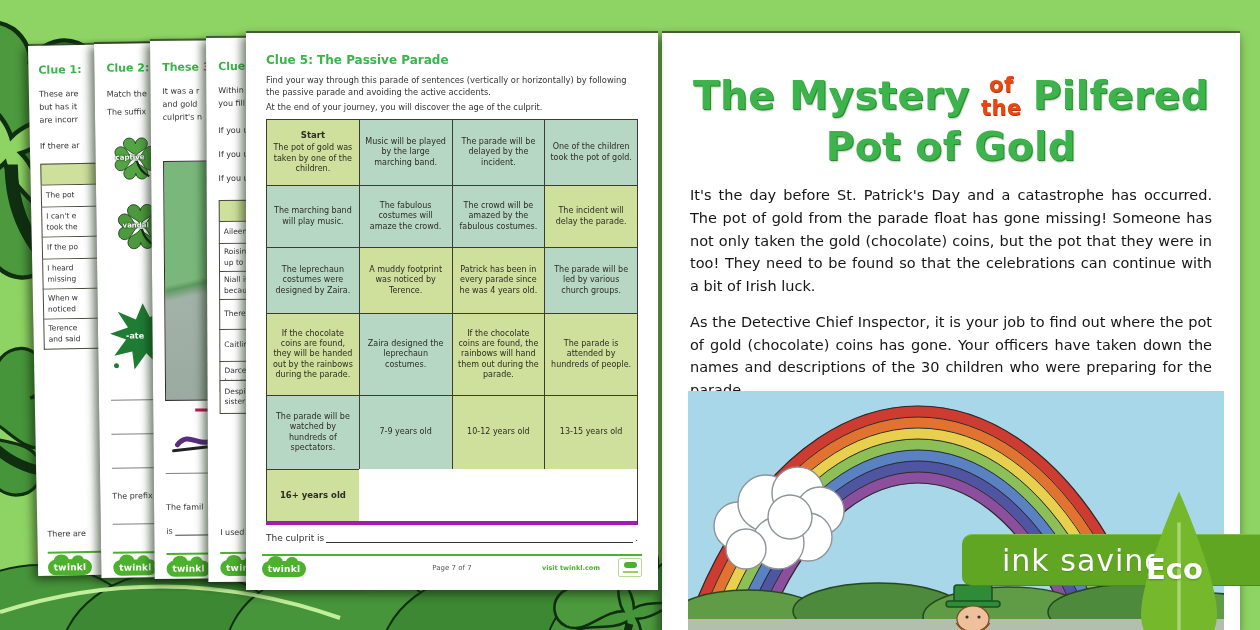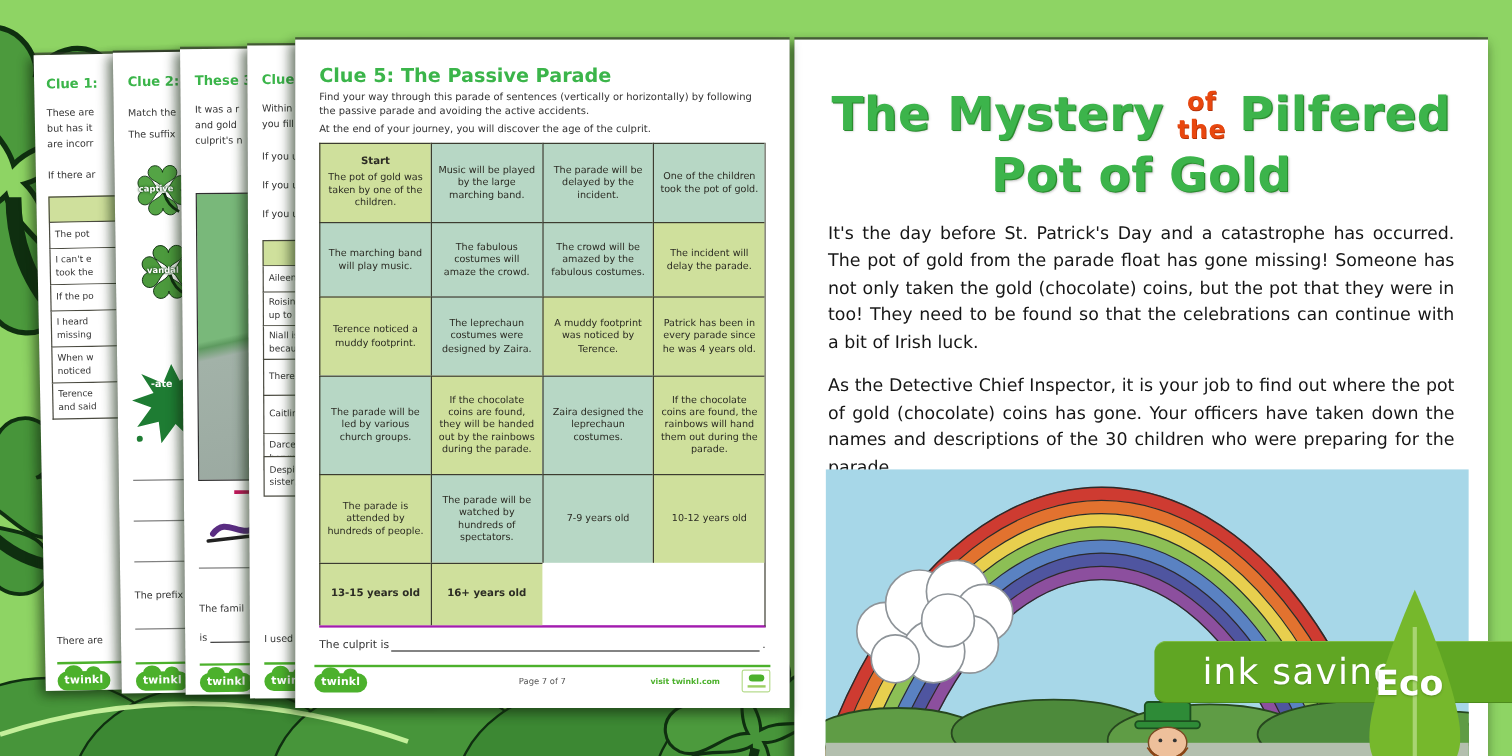--- a/index.html
+++ b/index.html
@@ -30,26 +30,26 @@
   .shead-box { background:#cfe09c; border:1px solid #4a4a40; }
   .srow { border:1px solid #4a4a40; border-top:none; padding:2px 4px; font-size:7.5px; line-height:1.35; color:#333; display:flex; flex-direction:column; justify-content:center; background:#fff; }
   .srow span { white-space:nowrap; }
   .wline { position:absolute; height:1px; background:#808080; }
   .mini-clover { position:absolute; }
   .clover-word { position:absolute; color:#fff; font-size:7px; font-weight:bold; text-shadow:0 0 2px #1d4f1f, 0 0 2px #1d4f1f; white-space:nowrap; }
   .splat-word { position:absolute; color:#fff; font-size:8px; font-weight:bold; white-space:nowrap; }
   .blank-flex { position:absolute; display:flex; align-items:flex-end; font-size:8px; color:#333; }
   .blank-flex .blank { flex:1; border-bottom:1px solid #444; height:9px; margin:0 3px; }
   
-  #clue5-heading { position:absolute; left:20px; top:20px; color:#3bb54a; font-weight:bold; font-size:16px;text-align:right; }
+  #clue5-heading { position:absolute; left:20px; top:20px; color:#3bb54a; font-weight:bold; font-size:12px;text-align:right; }
   .intro { position:absolute; left:20px; width:376px; font-size:8.3px; line-height:1.4; color:#333; }
   #grid { position:absolute; left:20px; top:86px; width:372px; display:grid;
     grid-template-columns:repeat(4,1fr);
     grid-template-rows:66px 62px 66px 82px 74px 52px;
-    border-right:1px solid #3c3c30; border-bottom:2px solid #a21caf; }
+    border-right:1px solid #3c3c30; border-bottom:4px solid #a21caf; }
   .cell { border-left:1px solid #3c3c30; border-top:1px solid #3c3c30;
     display:flex; flex-direction:column; justify-content:center; align-items:center;
     text-align:center; padding:2px 5px; font-size:8px; line-height:1.3; color:#2c2c24; }
   .cell[data-tone="g"] { background:#cfe09c; }
   .cell[data-tone="t"] { background:#b7d7c5; }
   .cell-start { font-weight:bold; margin-bottom:2px; font-size:8.5px; }
   #grid .cell:nth-child(n+21) { font-weight:bold; font-size:8.5px; }
   .culprit { position:absolute; left:20px; top:500px; width:372px; display:flex; align-items:flex-end; font-size:9px; color:#333; }
   .culprit .blank { flex:1; border-bottom:1px solid #333; height:10px; margin:0 2px; }
   .page-label { position:absolute; left:0; top:531px; width:100%; text-align:center; font-size:7px; color:#555; }
@@ -157,21 +157,21 @@
   <svg class="mini-clover" style="left:14px; top:152px" width="60" height="60" viewBox="-70 -78 140 150">
       <use href="#cloverG" fill="#4c9a3d"></use>
     </svg>
   <div class="clover-word" style="left:26px; top:178px">vandal</div>
   <svg class="mini-clover" style="left:8px; top:256px" width="74" height="74" viewBox="0 0 74 74">
     <path d="M37,4 L44,18 L60,10 L54,26 L70,30 L56,38 L68,52 L50,48 L52,66 L40,54 L28,70 L26,52 L8,56 L20,40 L4,34 L22,28 L12,12 L30,20 Z" fill="#1e7c33"></path>
     <circle cx="66" cy="14" r="3" fill="#1e7c33"></circle>
       <circle cx="10" cy="66" r="2.5" fill="#1e7c33"></circle>
       <circle cx="70" cy="64" r="2" fill="#1e7c33"></circle>
   </svg>
-  <div class="splat-word" style="left:28px; top:272px">-ate</div>
+  <div class="splat-word" style="left:28px; top:288px">-ate</div>
   <div class="wline" style="left:12px; top:356px; width:132px;"></div>
   <div class="wline" style="left:12px; top:390px; width:132px;"></div>
   <div class="wline" style="left:12px; top:424px; width:132px;"></div>
   <div class="frag" style="left:12px; top:448px">The prefix</div>
   <div class="wline" style="left:12px; top:480px; width:132px;"></div>
   <div class="sp-footer-line" style="left:12px; top:508px; width:132px;"></div>
   <div class="twlogo" style="left:12px; top:516px;">
       <span>twinkl</span>
     </div>
 </div>
@@ -257,21 +257,20 @@
     </div>
     <div class="cell" data-tone="t">Music will be played by the large marching band.</div>
     <div class="cell" data-tone="t">The parade will be delayed by the incident.</div>
     <div class="cell" data-tone="t">One of the children took the pot of gold.</div>
 
     <div class="cell" data-tone="t">The marching band will play music.</div>
     <div class="cell" data-tone="t">The fabulous costumes will amaze the crowd.</div>
     <div class="cell" data-tone="t">The crowd will be amazed by the fabulous costumes.</div>
     <div class="cell" data-tone="g">The incident will delay the parade.</div>
 
-    <div class="cell" data-tone="g">Terence noticed a muddy footprint.</div>
     <div class="cell" data-tone="t">The leprechaun costumes were designed by Zaira.</div>
     <div class="cell" data-tone="g">A muddy footprint was noticed by Terence.</div>
     <div class="cell" data-tone="g">Patrick has been in every parade since he was 4 years old.</div>
 
     <div class="cell" data-tone="t">The parade will be led by various church groups.</div>
     <div class="cell" data-tone="g">If the chocolate coins are found, they will be handed out by the rainbows during the parade.</div>
     <div class="cell" data-tone="t">Zaira designed the leprechaun costumes.</div>
     <div class="cell" data-tone="g">If the chocolate coins are found, the rainbows will hand them out during the parade.</div>
 
     <div class="cell" data-tone="g">The parade is attended by hundreds of people.</div>

